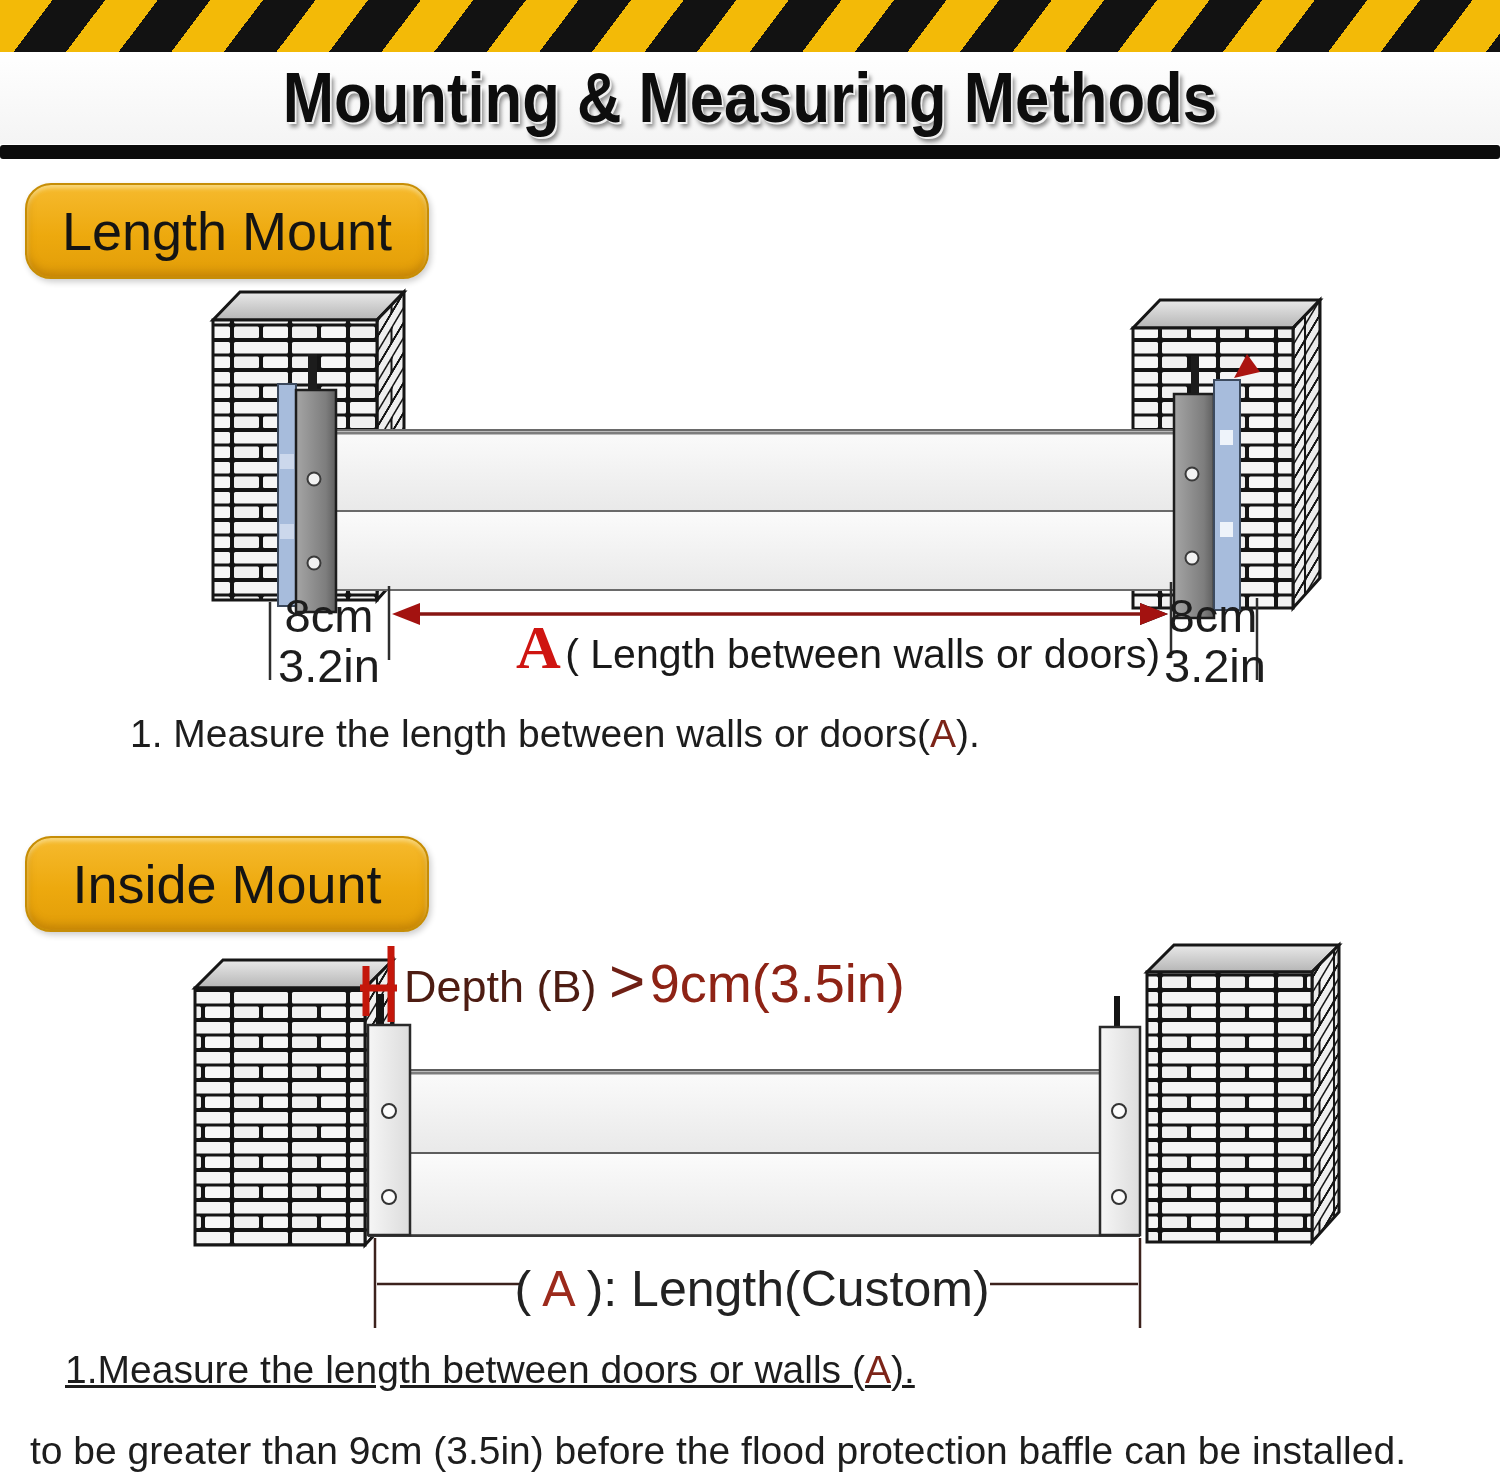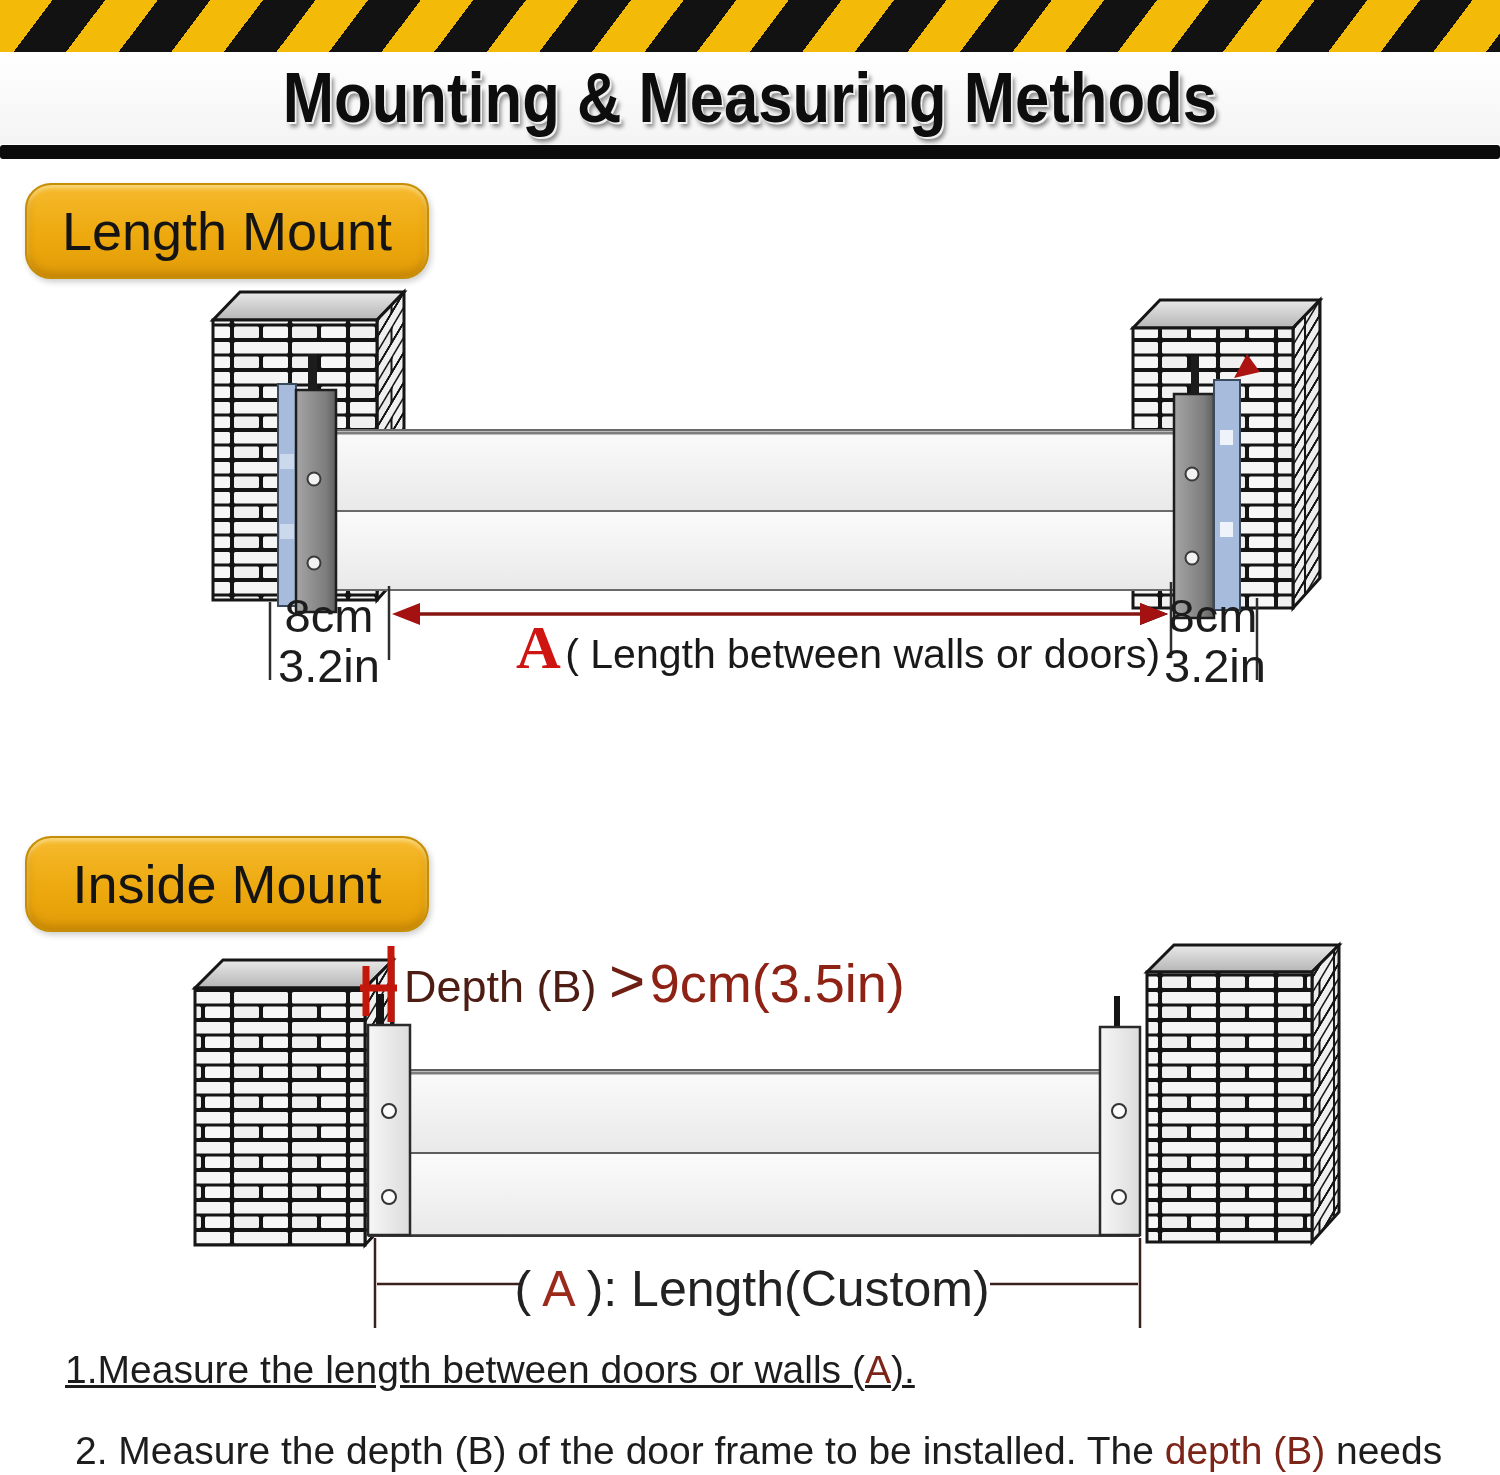--- a/index.html
+++ b/index.html
@@ -149,20 +149,21 @@
     <text x="329" y="402" font-size="47" text-anchor="middle" fill="#1c1c1c">3.2in</text>
     <text x="1213" y="352" font-size="47" text-anchor="middle" fill="#1c1c1c">8cm</text>
     <text x="1215" y="402" font-size="47" text-anchor="middle" fill="#1c1c1c">3.2in</text>
     <text x="516" y="388">
       <tspan font-family="Liberation Serif, serif" font-weight="bold" font-size="62" fill="#cf1511">A</tspan>
       <tspan font-size="41" fill="#191919">( Length between walls or doors)</tspan>
     </text>
   </svg>
 
   <div class="steps steps-outside">
+    <p><span>1. Measure the length between walls or doors(</span><span class="em">A</span><span>).</span></p>
   </div>
 
   <div class="badge badge-inside">
     <span>Inside Mount</span>
   </div>
 
   <svg class="diagram diagram-inside" viewBox="0 0 1500 420">
     <defs>
       <pattern id="brick2" width="58" height="30" patternUnits="userSpaceOnUse">
         <rect width="58" height="30" fill="#141414"></rect>
@@ -244,17 +245,16 @@
 
     <text x="752" y="376" text-anchor="middle" font-size="50">
       <tspan fill="#222222">(</tspan>
       <tspan fill="#9c2a1c">A</tspan>
       <tspan fill="#222222">): Length(Custom)</tspan>
     </text>
   </svg>
 
   <div class="steps steps-inside">
     <p class="l1"><span>1.Measure the length between doors or walls (</span><span class="em">A</span><span>).</span></p>
-    <p class="l2"><span>2. Measure the depth (B) of the door frame to be installed. The </span><span class="em">depth (B)</span><span> needs</span></p>
     <p class="l3"><span>to be greater than 9cm (3.5in) before the flood protection baffle can be installed.</span></p>
   </div>
 
 </div>
 
 </body></html>

